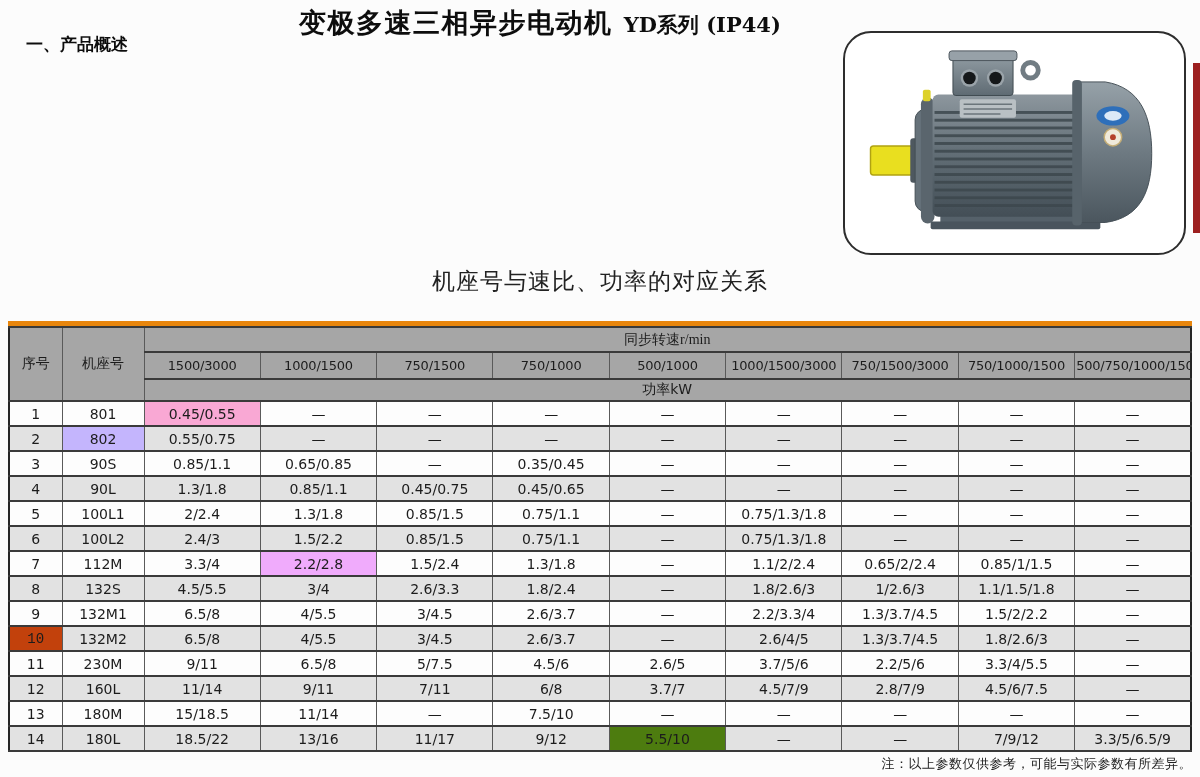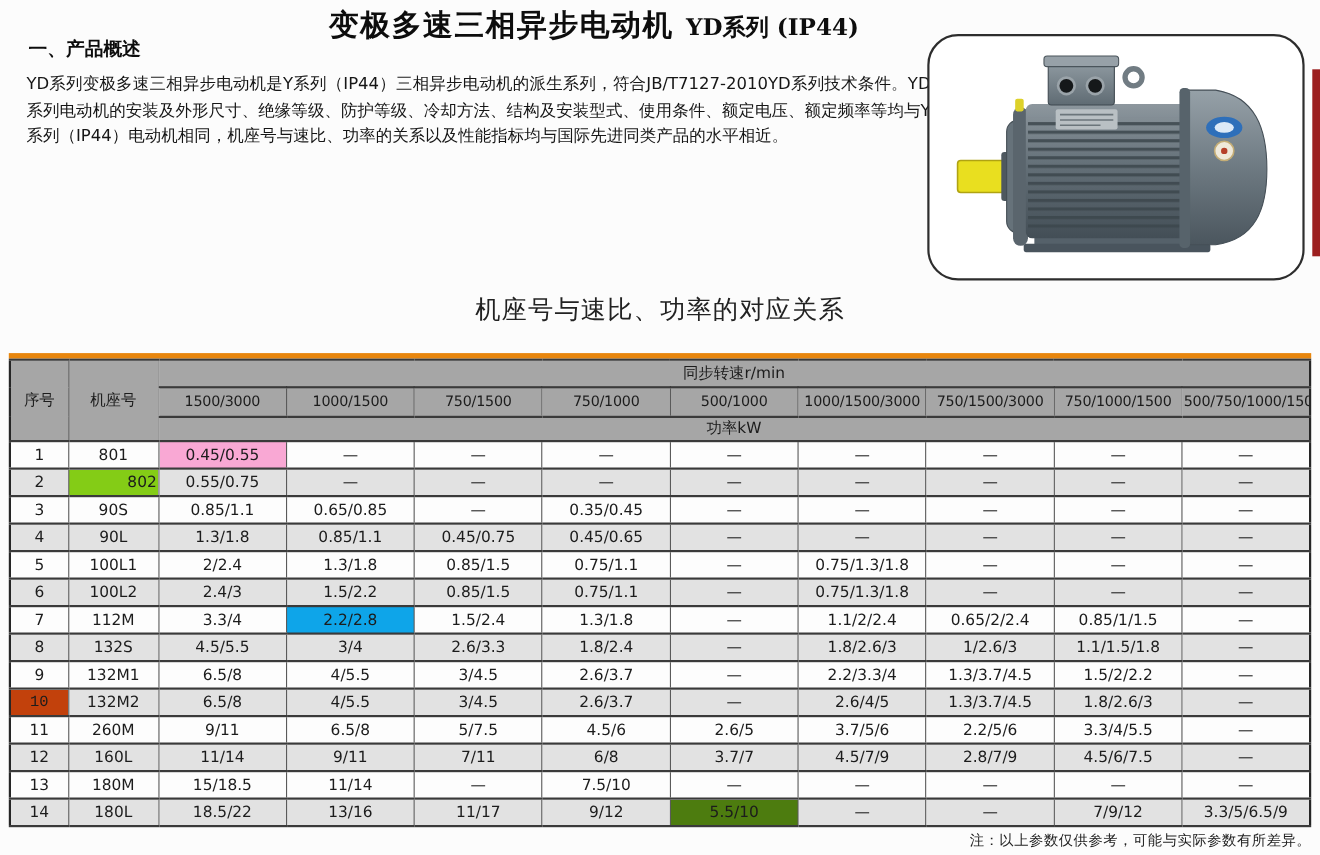--- a/index.html
+++ b/index.html
@@ -48,21 +48,20 @@
 </head>
 <body>
 
 <div class="title-row">
   <span class="title-main">变极多速三相异步电动机</span>
   <span class="title-sub">YD系列 (IP44)</span>
 </div>
 
 <div class="overview">
   <div class="overview-heading">一、产品概述</div>
-  <p class="overview-body">YD系列变极多速三相异步电动机是Y系列（IP44）三相异步电动机的派生系列，符合JB/T7127-2010YD系列技术条件。YD系列电动机的安装及外形尺寸、绝缘等级、防护等级、冷却方法、结构及安装型式、使用条件、额定电压、额定频率等均与Y系列（IP44）电动机相同，机座号与速比、功率的关系以及性能指标均与国际先进同类产品的水平相近。</p>
 </div>
 
 <div class="motor-card">
   <svg width="320" height="204" viewBox="0 0 330 210">
     <defs>
       <linearGradient id="bodyGrad" x1="0" y1="0" x2="0" y2="1">
         <stop offset="0" stop-color="#8d979e"></stop>
           <stop offset="0.45" stop-color="#647078"></stop>
           <stop offset="1" stop-color="#434e56"></stop>
       </linearGradient>
@@ -128,21 +127,21 @@
   <div class="accent-bar" style="background: rgb(232, 134, 13);"></div>
   <table>
     <colgroup>
       <col style="width:53px">
         <col style="width:82px">
     </colgroup>
     <thead>
       <tr>
         <th rowspan="3" style="background: rgb(166, 166, 166);">序号</th>
         <th rowspan="3" style="background: rgb(166, 166, 166);">机座号</th>
-        <th colspan="9" style="background: rgb(166, 166, 166);">同步转速r/min</th>
+        <th colspan="9" style="background: rgb(166, 166, 166); font-family: Liberation Serif, serif;">同步转速r/min</th>
       </tr>
       <tr class="speed-row">
           <th style="background: rgb(166, 166, 166);">1500/3000</th>
           <th style="background: rgb(166, 166, 166);">1000/1500</th>
           <th style="background: rgb(166, 166, 166);">750/1500</th>
           <th style="background: rgb(166, 166, 166);">750/1000</th>
           <th style="background: rgb(166, 166, 166);">500/1000</th>
           <th style="background: rgb(166, 166, 166);">1000/1500/3000</th>
           <th style="background: rgb(166, 166, 166);">750/1500/3000</th>
           <th style="background: rgb(166, 166, 166);">750/1000/1500</th>
@@ -161,21 +160,21 @@
           <td style="background: rgb(253, 253, 253);">—</td>
           <td style="background: rgb(253, 253, 253);">—</td>
           <td style="background: rgb(253, 253, 253);">—</td>
           <td style="background: rgb(253, 253, 253);">—</td>
           <td style="background: rgb(253, 253, 253);">—</td>
           <td style="background: rgb(253, 253, 253);">—</td>
           <td style="background: rgb(253, 253, 253);">—</td>
         </tr>
         <tr>
           <td style="background: rgb(226, 226, 226);">2</td>
-          <td style="background: #84cc16; text-align: right;">802</td>
+          <td style="background: #c4b5fd;">802</td>
           <td style="background: rgb(226, 226, 226);">0.55/0.75</td>
           <td style="background: rgb(226, 226, 226);">—</td>
           <td style="background: rgb(226, 226, 226);">—</td>
           <td style="background: rgb(226, 226, 226);">—</td>
           <td style="background: rgb(226, 226, 226);">—</td>
           <td style="background: rgb(226, 226, 226);">—</td>
           <td style="background: rgb(226, 226, 226);">—</td>
           <td style="background: rgb(226, 226, 226);">—</td>
           <td style="background: rgb(226, 226, 226);">—</td>
         </tr>
@@ -228,21 +227,21 @@
           <td style="background: rgb(226, 226, 226);">—</td>
           <td style="background: rgb(226, 226, 226);">0.75/1.3/1.8</td>
           <td style="background: rgb(226, 226, 226);">—</td>
           <td style="background: rgb(226, 226, 226);">—</td>
           <td style="background: rgb(226, 226, 226);">—</td>
         </tr>
         <tr>
           <td style="background: rgb(253, 253, 253);">7</td>
           <td style="background: rgb(253, 253, 253);">112M</td>
           <td style="background: rgb(253, 253, 253);">3.3/4</td>
-          <td style="background: #0ea5e9;">2.2/2.8</td>
+          <td style="background: #f0abfc;">2.2/2.8</td>
           <td style="background: rgb(253, 253, 253);">1.5/2.4</td>
           <td style="background: rgb(253, 253, 253);">1.3/1.8</td>
           <td style="background: rgb(253, 253, 253);">—</td>
           <td style="background: rgb(253, 253, 253);">1.1/2/2.4</td>
           <td style="background: rgb(253, 253, 253);">0.65/2/2.4</td>
           <td style="background: rgb(253, 253, 253);">0.85/1/1.5</td>
           <td style="background: rgb(253, 253, 253);">—</td>
         </tr>
         <tr>
           <td style="background: rgb(226, 226, 226);">8</td>
@@ -278,21 +277,21 @@
           <td style="background: rgb(226, 226, 226);">3/4.5</td>
           <td style="background: rgb(226, 226, 226);">2.6/3.7</td>
           <td style="background: rgb(226, 226, 226);">—</td>
           <td style="background: rgb(226, 226, 226);">2.6/4/5</td>
           <td style="background: rgb(226, 226, 226);">1.3/3.7/4.5</td>
           <td style="background: rgb(226, 226, 226);">1.8/2.6/3</td>
           <td style="background: rgb(226, 226, 226);">—</td>
         </tr>
         <tr>
           <td style="background: rgb(253, 253, 253);">11</td>
-          <td style="background: rgb(253, 253, 253);">260M</td>
+          <td style="background: rgb(253, 253, 253);">230M</td>
           <td style="background: rgb(253, 253, 253);">9/11</td>
           <td style="background: rgb(253, 253, 253);">6.5/8</td>
           <td style="background: rgb(253, 253, 253);">5/7.5</td>
           <td style="background: rgb(253, 253, 253);">4.5/6</td>
           <td style="background: rgb(253, 253, 253);">2.6/5</td>
           <td style="background: rgb(253, 253, 253);">3.7/5/6</td>
           <td style="background: rgb(253, 253, 253);">2.2/5/6</td>
           <td style="background: rgb(253, 253, 253);">3.3/4/5.5</td>
           <td style="background: rgb(253, 253, 253);">—</td>
         </tr>

